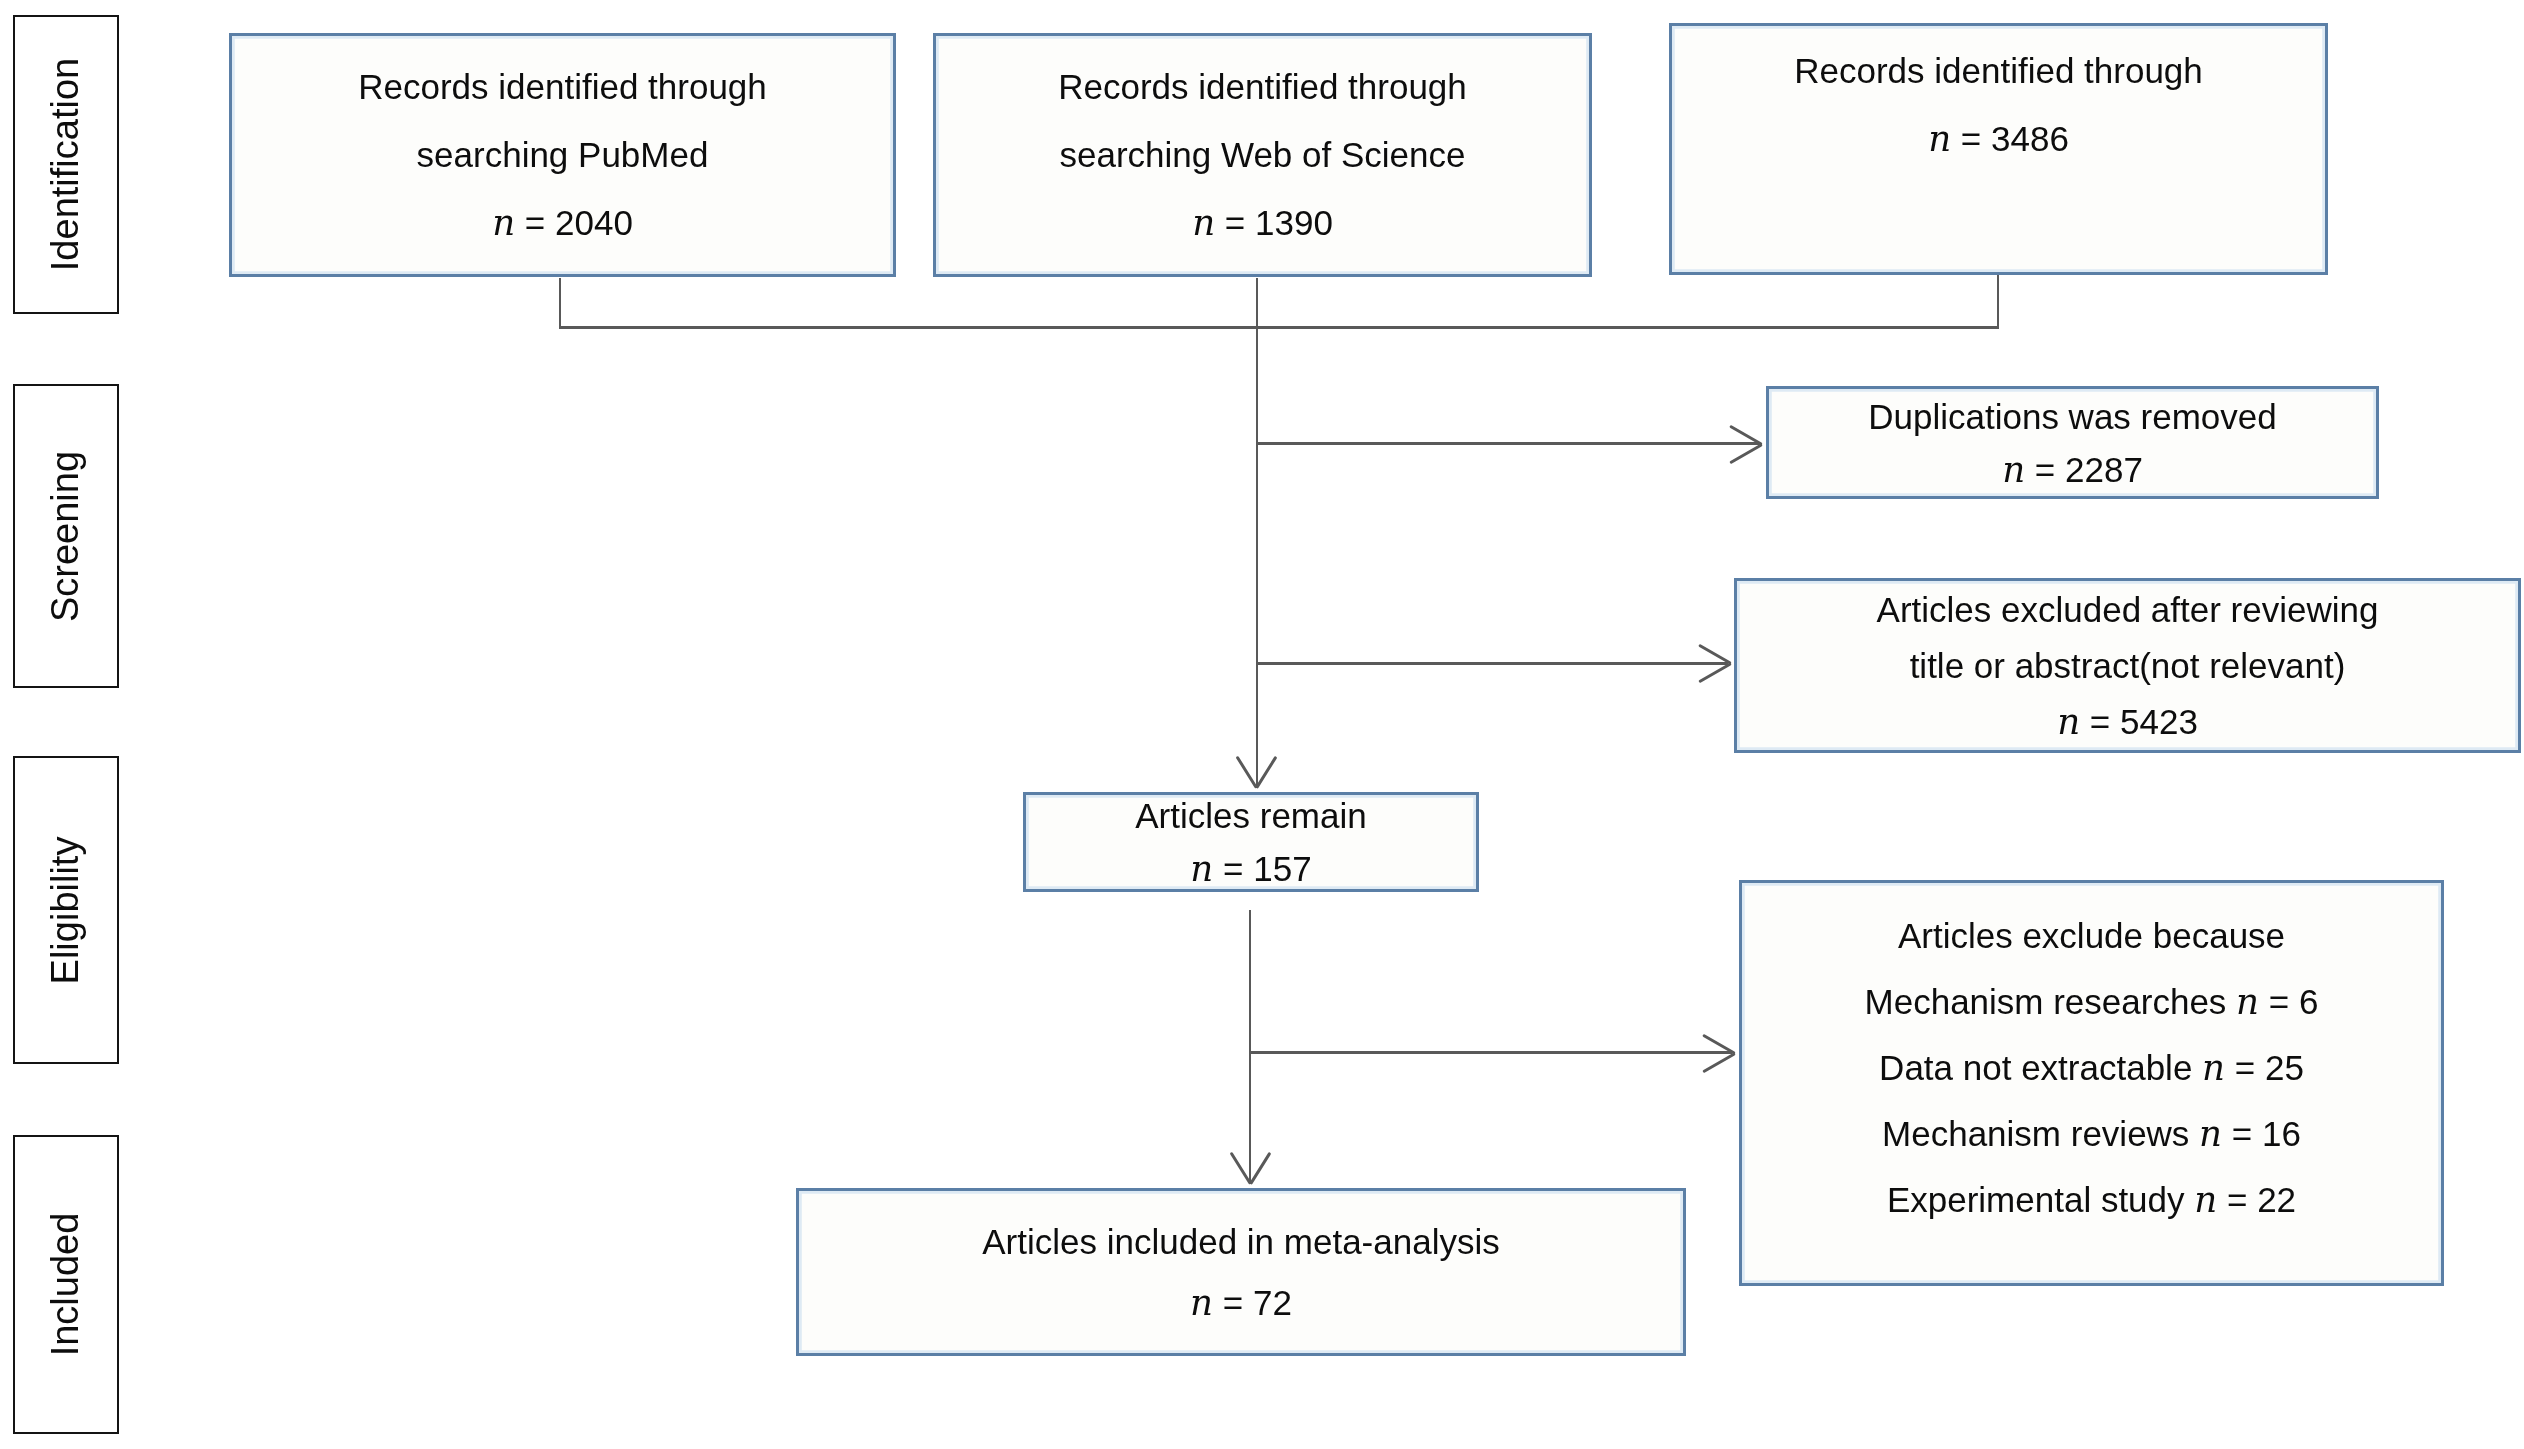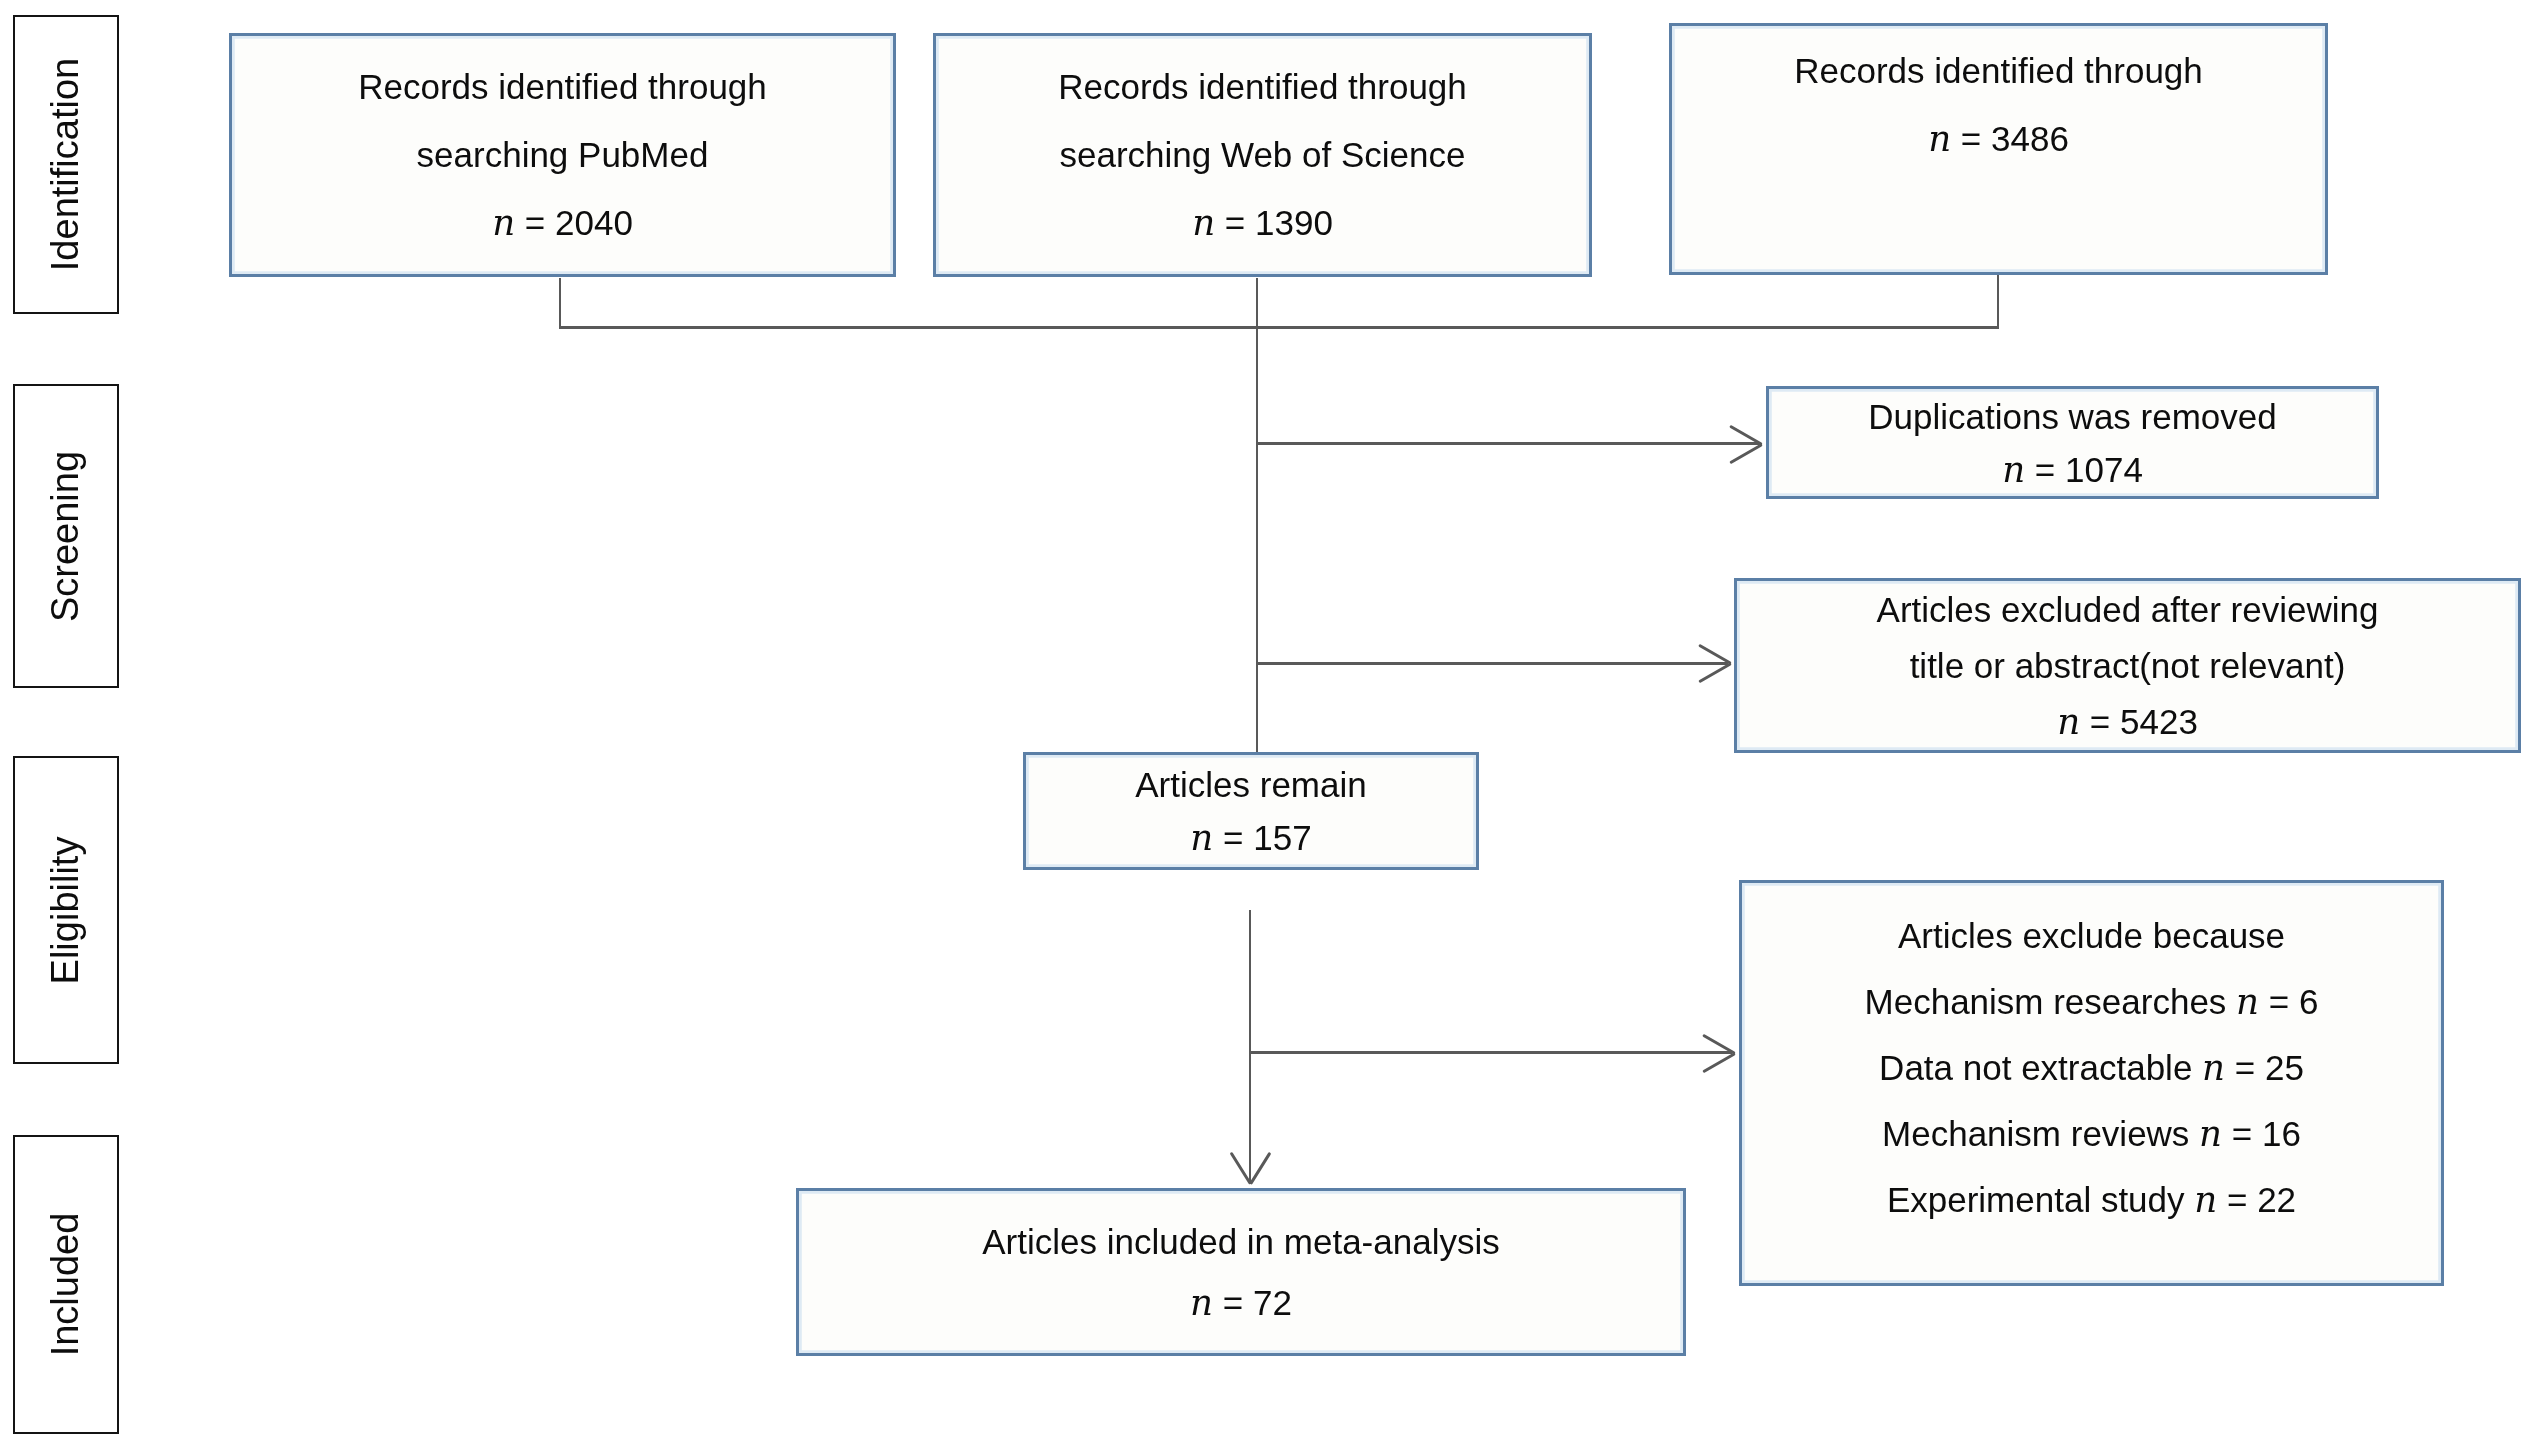--- a/index.html
+++ b/index.html
@@ -117,30 +117,30 @@
   <div class="ah ah-down" style="left:1256px;top:788px"></div>
 
   <div class="hline" style="left:1257px;top:442px;width:503px"></div>
   <div class="ah ah-right" style="left:1762px;top:444px"></div>
 
   <div class="hline" style="left:1257px;top:662px;width:471px"></div>
   <div class="ah ah-right" style="left:1731px;top:663px"></div>
 
   <div class="box box-dup" style="left:1766px;top:386px;width:613px;height:113px">
     <div class="bline">Duplications was removed</div>
-    <div class="bline"><span class="nvar">n</span><span> = 1074</span></div>
+    <div class="bline"><span class="nvar">n</span><span> = 2287</span></div>
   </div>
 
   <div class="box box-excl1" style="left:1734px;top:578px;width:787px;height:175px">
     <div class="bline">Articles excluded after reviewing</div>
     <div class="bline">title or abstract(not relevant)</div>
     <div class="bline"><span class="nvar">n</span><span> = 5423</span></div>
   </div>
 
-  <div class="box box-remain" style="left:1023px;top:752px;width:456px;height:118px">
+  <div class="box box-remain" style="left:1023px;top:792px;width:456px;height:100px">
     <div class="bline">Articles remain</div>
     <div class="bline"><span class="nvar">n</span><span> = 157</span></div>
   </div>
 
   <div class="vline" style="left:1249px;top:910px;height:274px"></div>
   <div class="ah ah-down" style="left:1250px;top:1184px"></div>
   <div class="hline" style="left:1249px;top:1051px;width:483px"></div>
   <div class="ah ah-right" style="left:1735px;top:1053px"></div>
 
   <div class="box box-big" style="left:1739px;top:880px;width:705px;height:406px">

